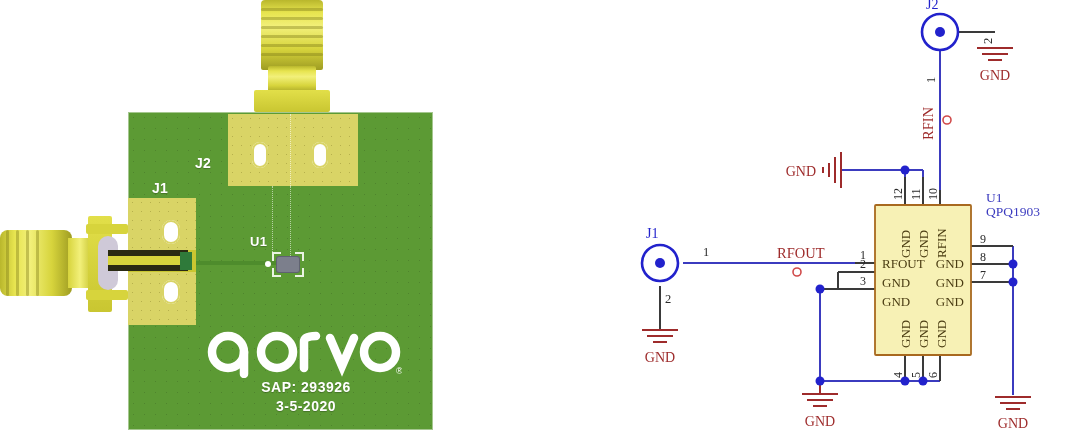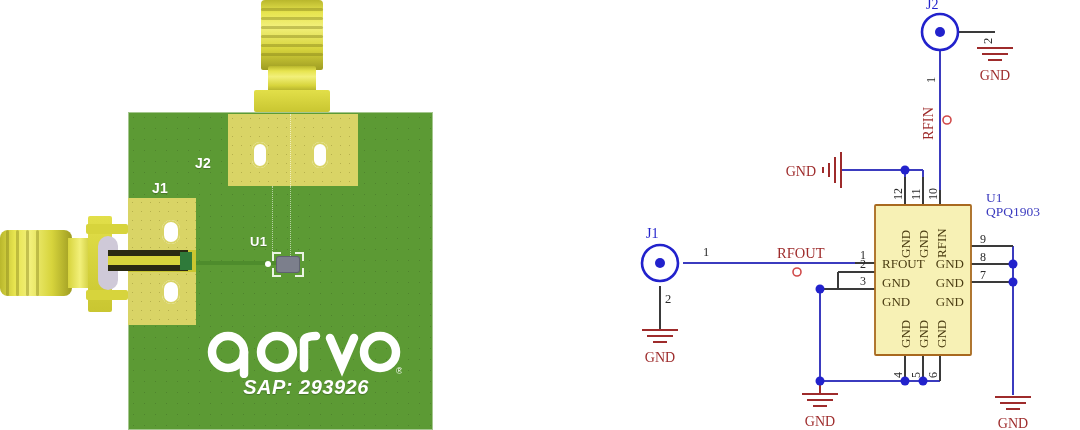--- a/index.html
+++ b/index.html
@@ -44,22 +44,22 @@
   .silk-u1{left:250px;top:234px;font-size:13px;}
   .silk-j1{left:152px;top:180px;font-size:14px;}
   .silk-j2{left:195px;top:155px;font-size:14px;}
   .silk-rot{position:absolute;left:372px;top:110px;width:230px;height:40px;
             transform:rotate(-90deg);transform-origin:0 0;
             color:#ffffff;font-weight:bold;font-size:12.5px;line-height:17px;letter-spacing:.6px;
             text-align:right;}
 
   .qorvo-wrap{position:absolute;left:206px;top:328px;width:200px;text-align:center;}
   .qorvo-logo{display:block;}
-  .sap{color:#ffffff;font-weight:bold;font-size:20px;line-height:19px;letter-spacing:.5px;
-       text-shadow:0 1px 1px rgba(0,0,0,.25);font-style:italic;}
+  .sap{color:#ffffff;font-weight:bold;font-size:14px;line-height:19px;letter-spacing:.5px;
+       text-shadow:0 1px 1px rgba(0,0,0,.25);}
 
   
   .sma{position:absolute;}
   .sma-barrel{position:absolute;background:
       linear-gradient(180deg,#b9b72c 0%,#e7e44f 18%,#f2f07a 38%,#d7d43c 70%,#9e9c22 100%);}
   .thread{position:absolute;left:0;right:0;height:3px;background:rgba(120,118,20,.38);border-radius:2px;}
   .sma-flange{position:absolute;background:linear-gradient(180deg,#e2df49,#c9c631);}
   .sma-cap{position:absolute;border-radius:50%;}
 
   
@@ -122,20 +122,21 @@
 
           <path d="M98 40 L98 14 Q98 8 110 8"></path>
 
           <path d="M124 10 L136 38 L148 10"></path>
 
           <circle cx="174" cy="24" r="16"></circle>
         </g>
         <text x="190" y="46" fill="#ffffff" font-size="9" font-family="Liberation Sans, sans-serif">®</text>
       </svg>
       <div class="sap">SAP: 293926</div>
+      <div class="sap">3-5-2020</div>
     </div>
 
     <div class="sma" style="left:246px;top:0px;width:92px;height:118px;">
       <div class="sma-barrel" style="left:15px;top:0px;width:62px;height:70px;border-radius:4px 4px 2px 2px;">
         <div class="thread" style="top:8px;"></div>
           <div class="thread" style="top:17px;"></div>
         <div class="thread" style="top:26px;"></div>
           <div class="thread" style="top:35px;"></div>
         <div class="thread" style="top:44px;"></div>
           <div class="thread" style="top:53px;"></div>

